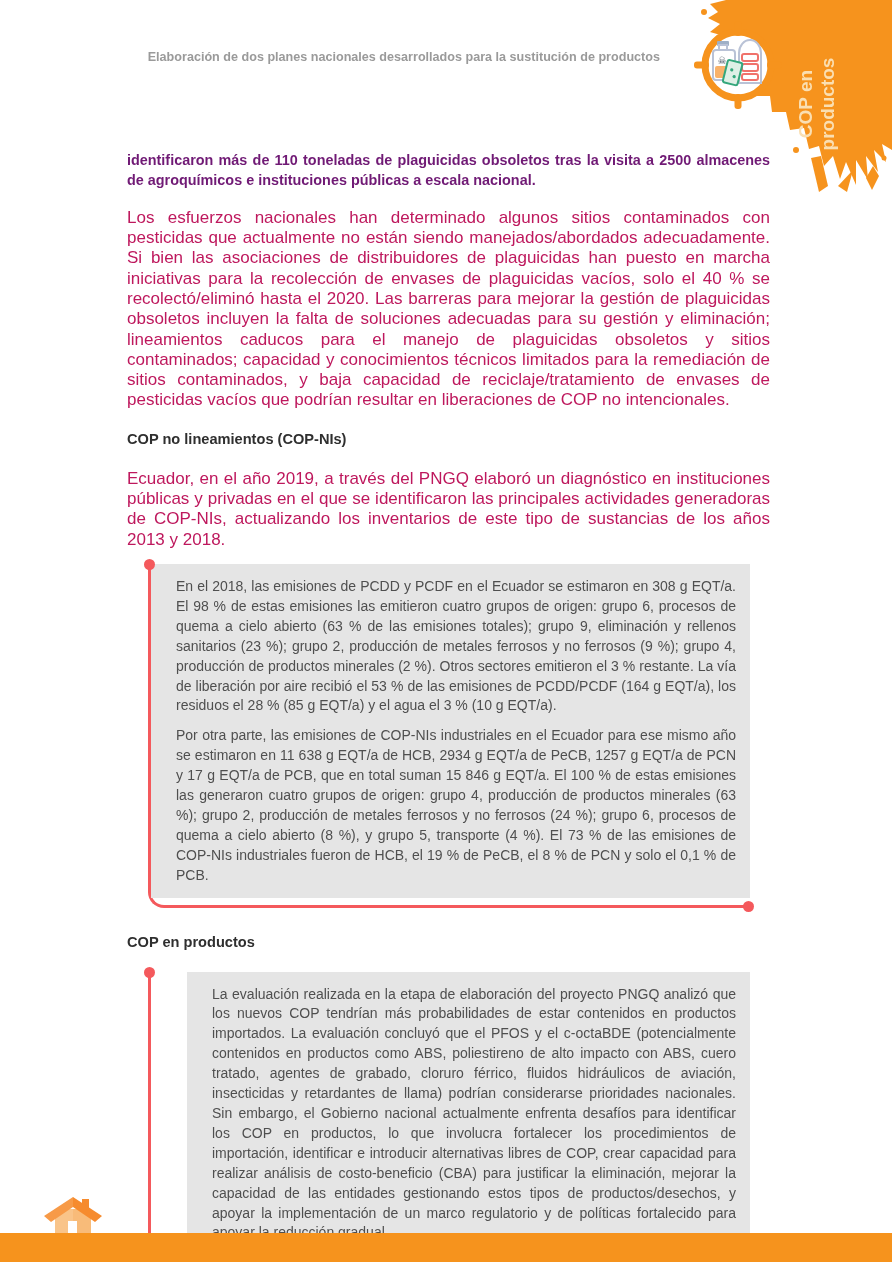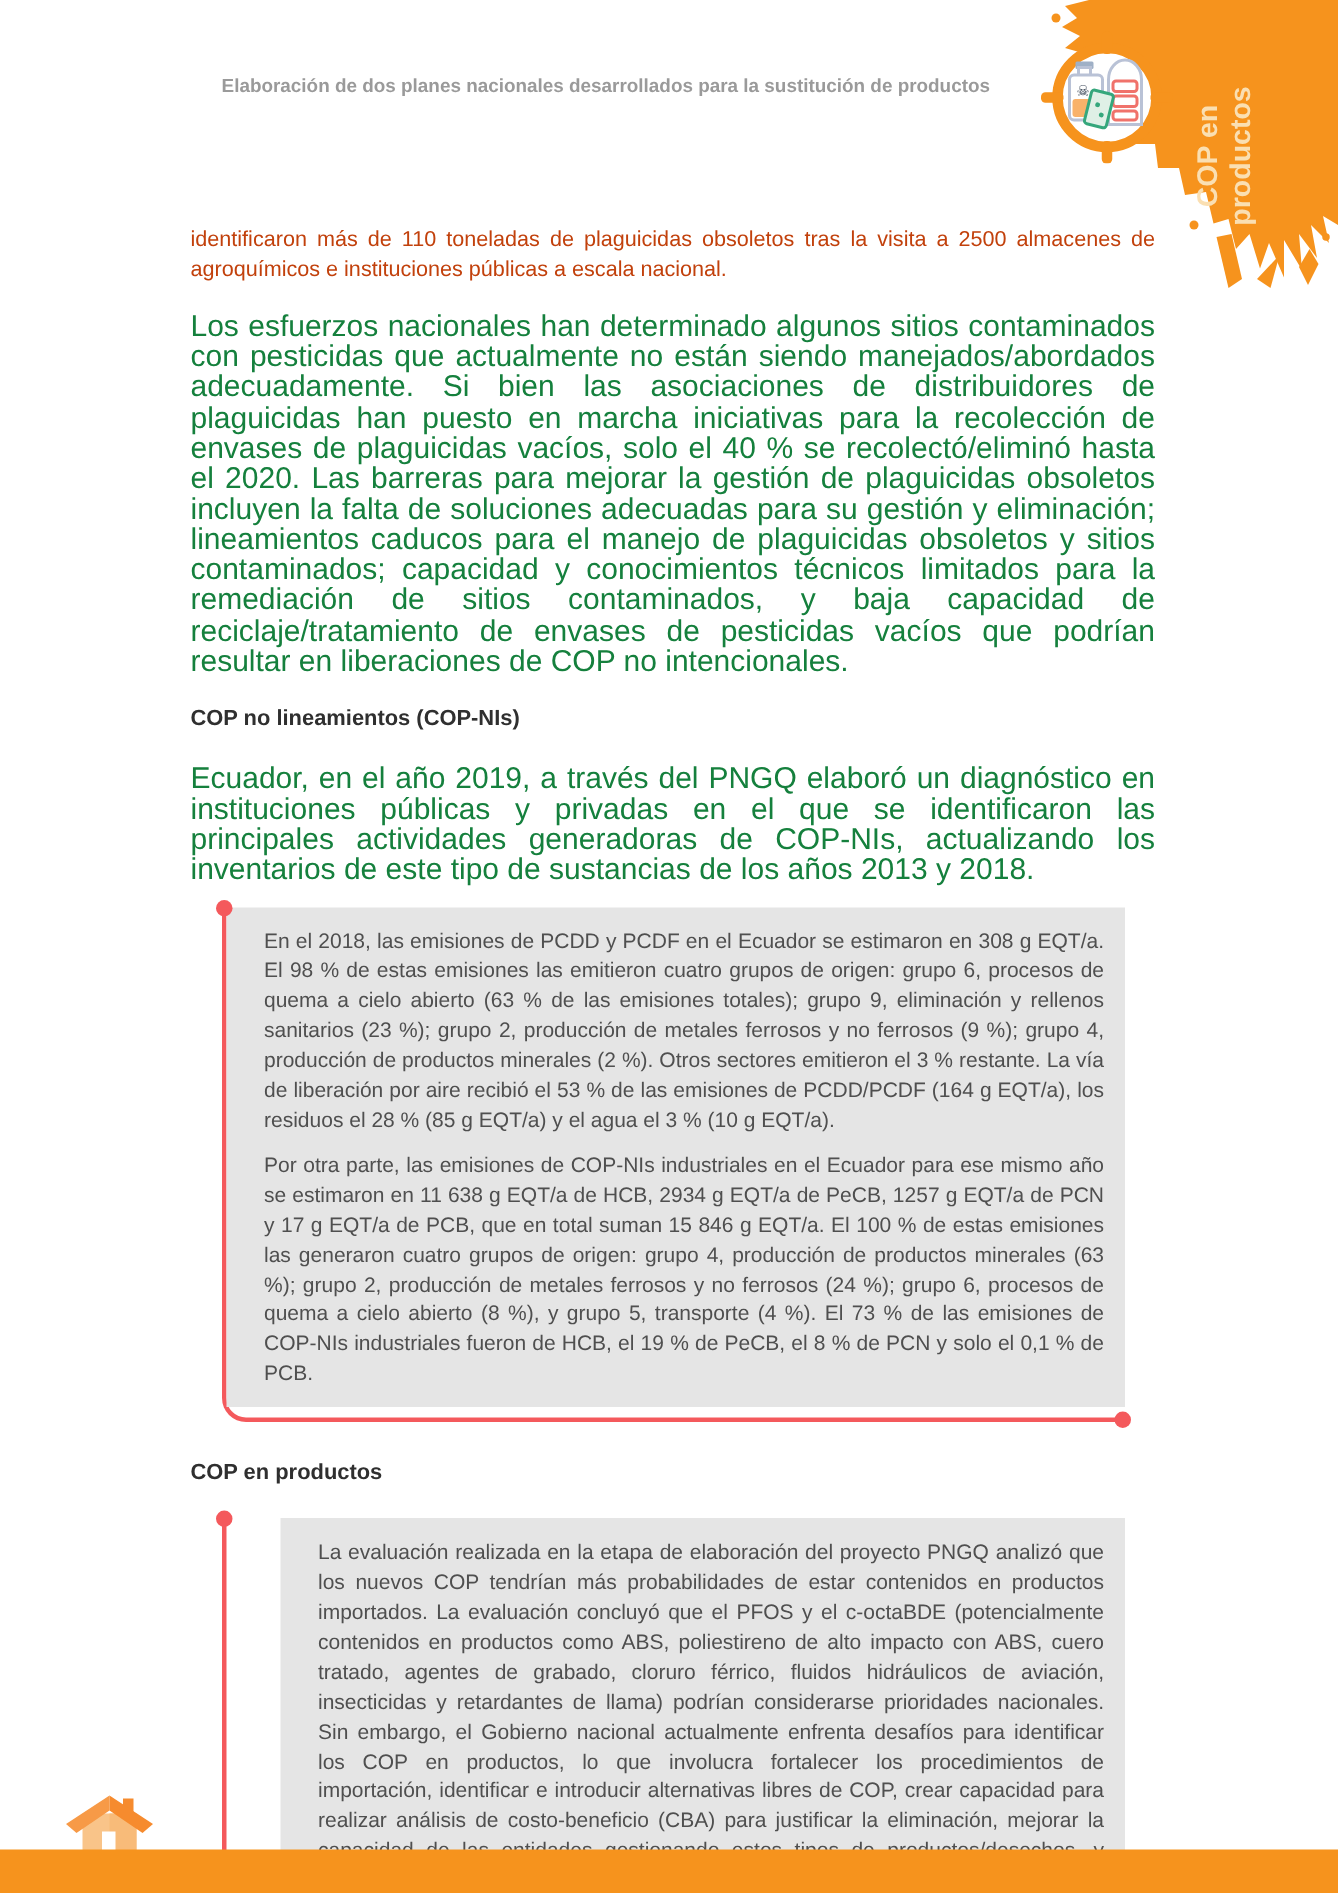--- a/index.html
+++ b/index.html
@@ -28,26 +28,26 @@
     transform:rotate(-90deg);
     text-align:center;
     font-size:19px;font-weight:700;line-height:22px;
     color:#fadfb2;
   }
   .side-tab span{display:block;}
   .badge{position:absolute;left:694px;top:21px;}
   
   .content{padding:150px 122px 0 127px;}
   .lead{
-    font-size:14.4px;font-weight:400;color:#c2410c;
+    font-size:14.4px;font-weight:700;color:#701a75;
     line-height:20.4px;text-align:justify;margin:0 0 17px 0;
   }
   .para{
-    font-size:20px;line-height:20.3px;text-align:justify;
-    margin:0 0 14px 0;color:#15803d;
+    font-size:17px;line-height:20.3px;text-align:justify;
+    margin:0 0 14px 0;color:#be185d;
   }
   .sec-heading{
     font-size:14.6px;font-weight:700;color:#2f2f2f;
     margin:20px 0 22px 0;
   }
   .callout{
     position:relative;
     margin:0 20px 26px 21px;
     border-left:3px solid #f4595c;
     border-bottom:3px solid #f4595c;

